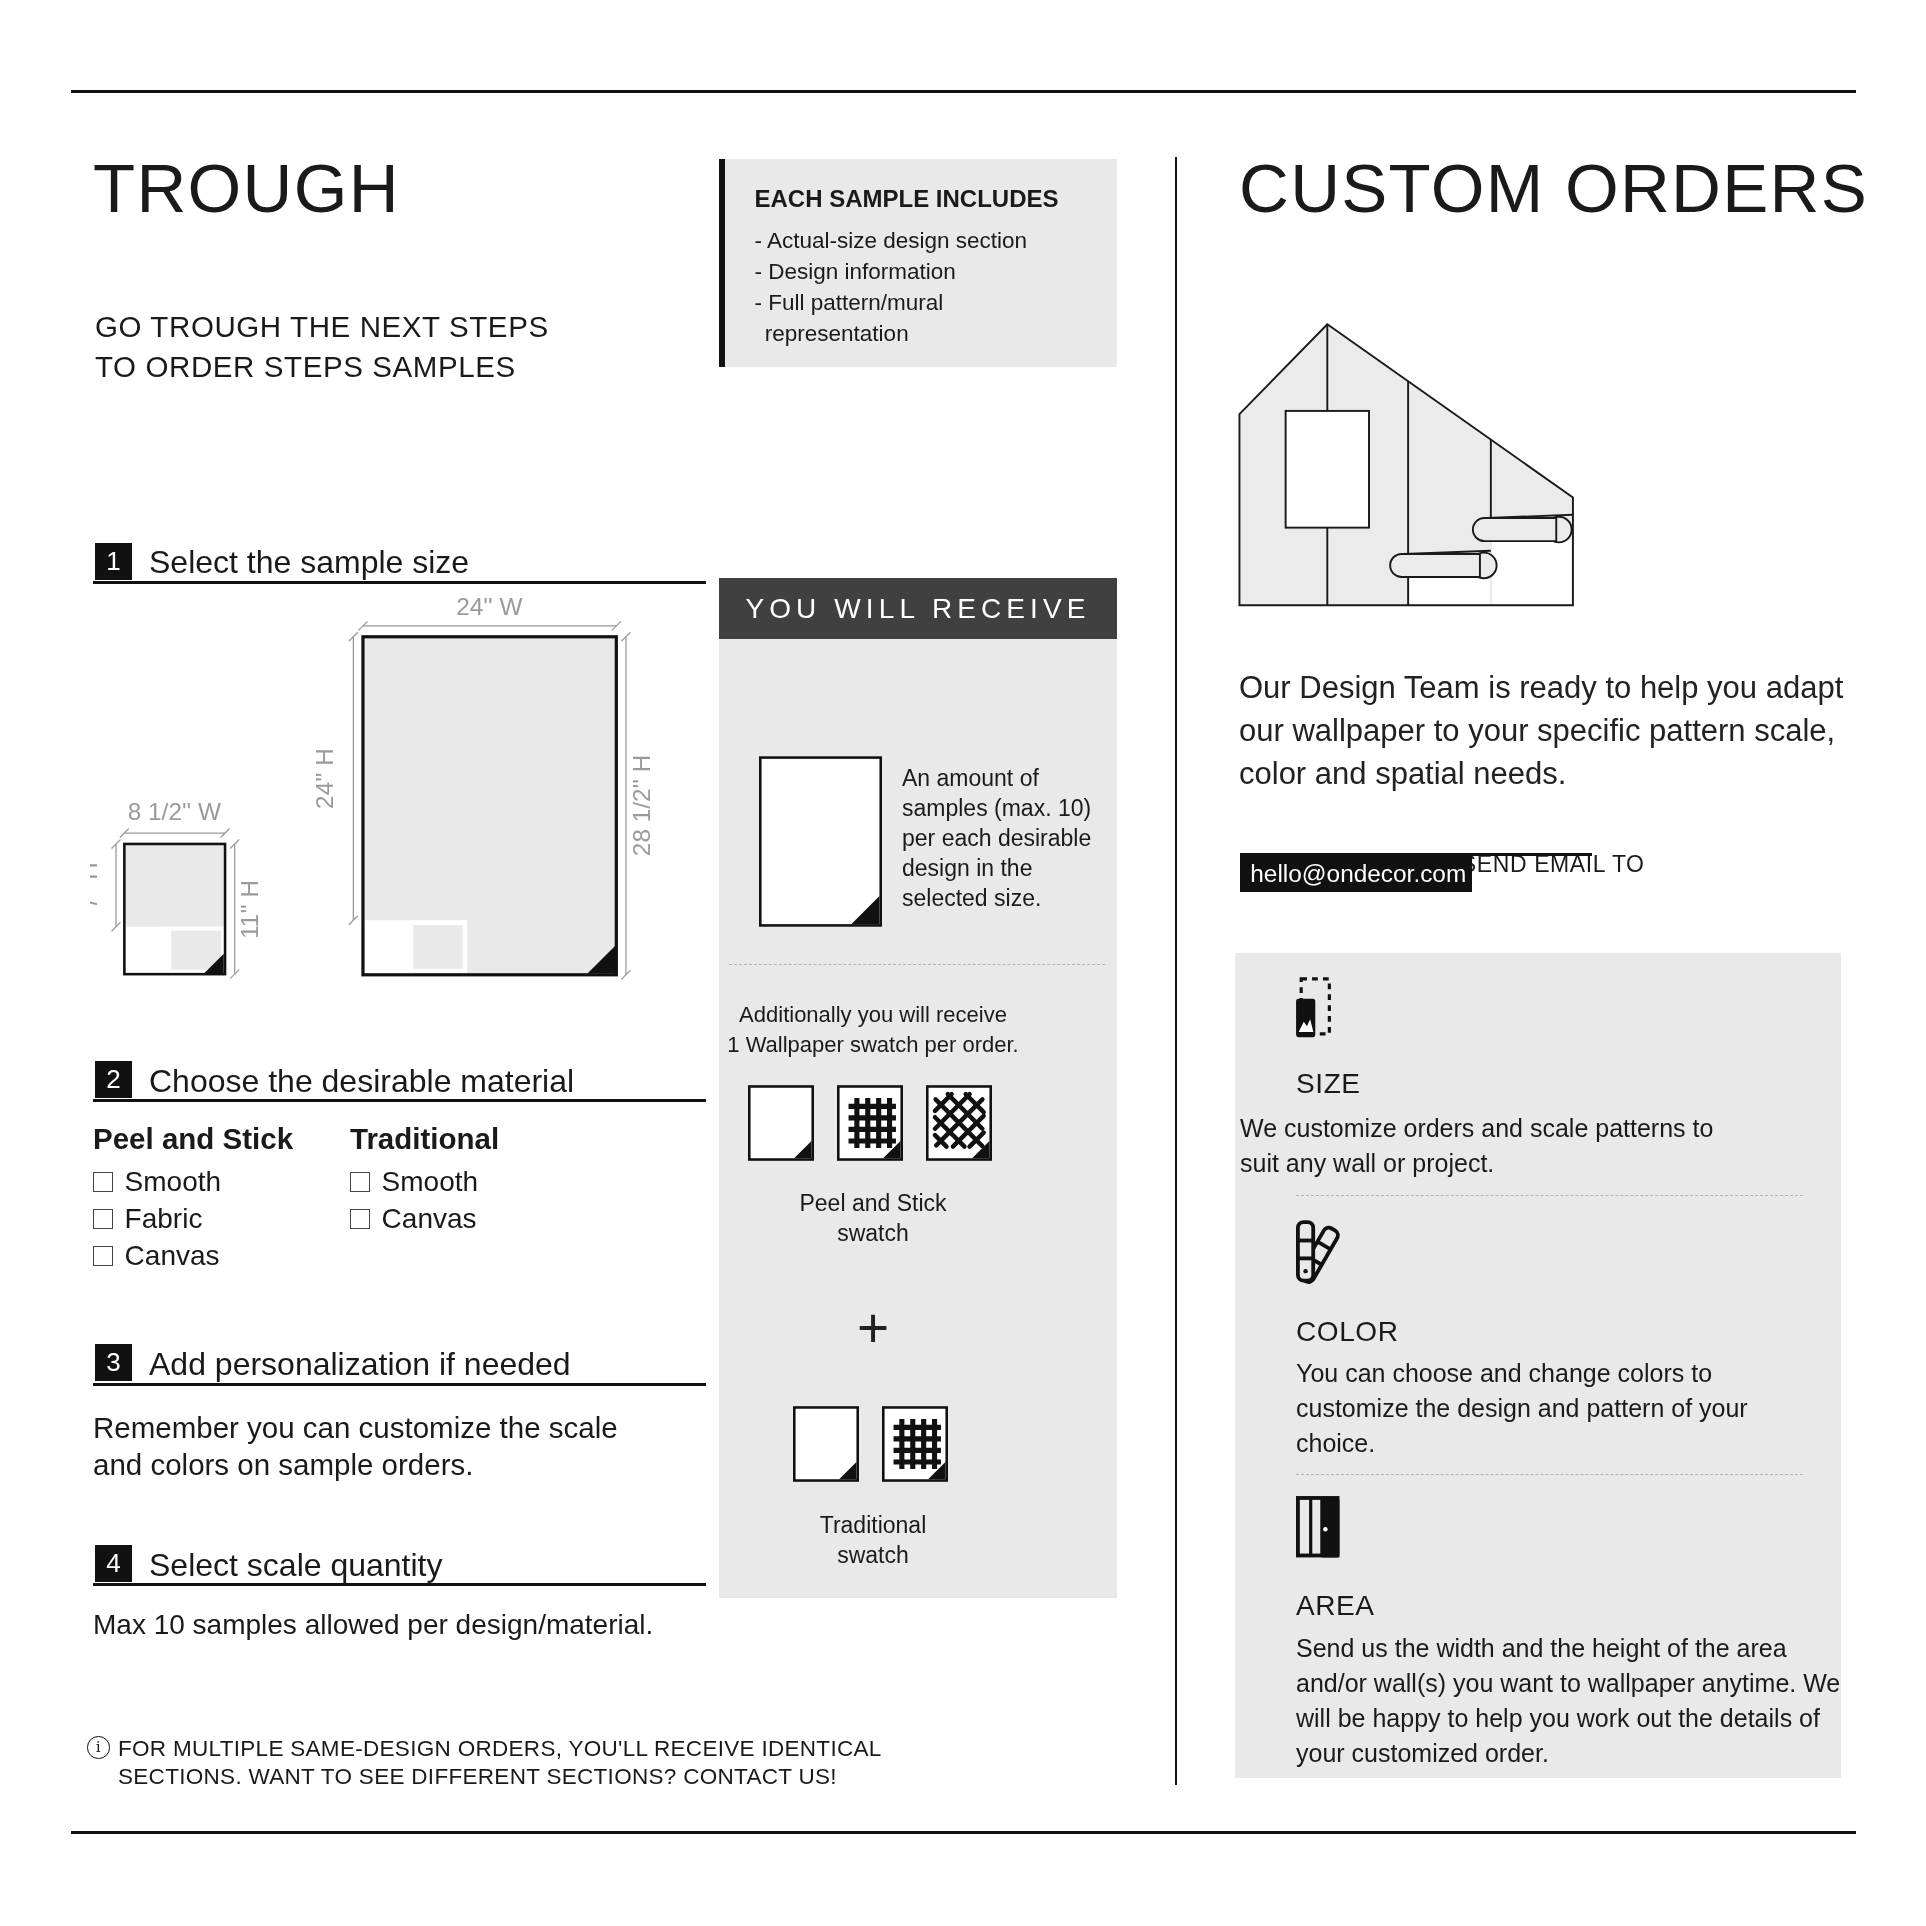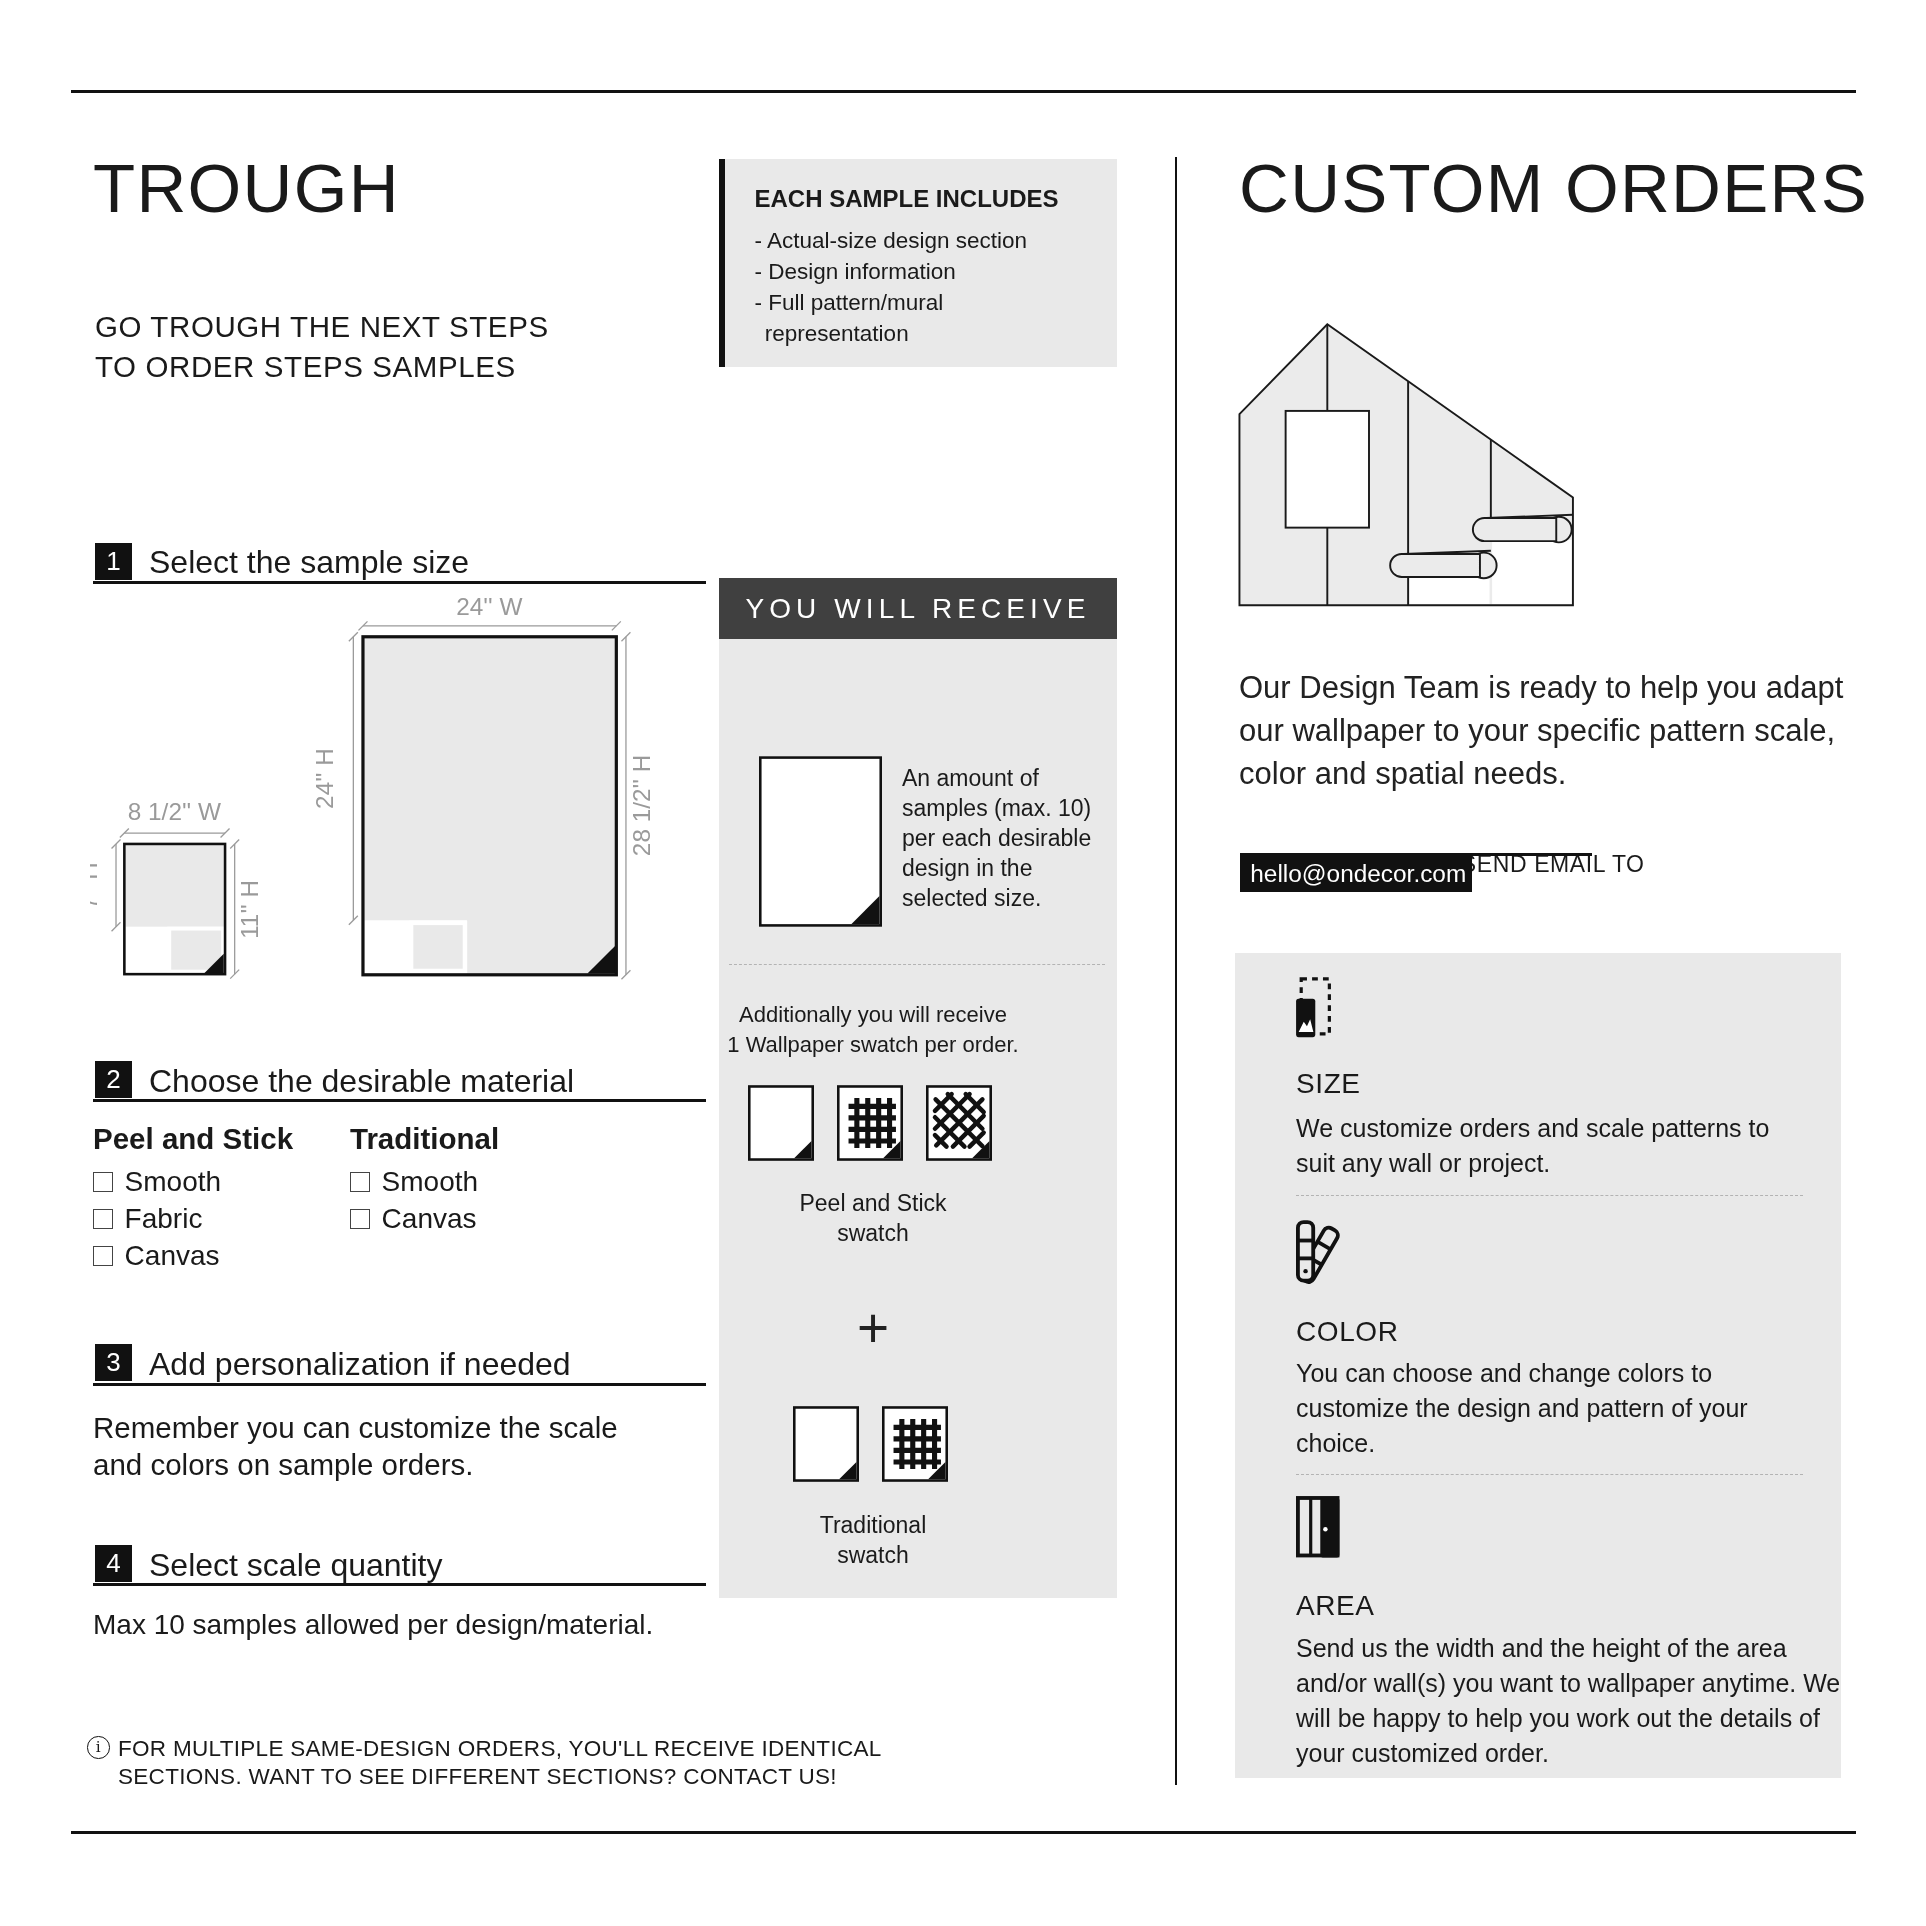--- a/index.html
+++ b/index.html
@@ -269,21 +269,21 @@
 <div class="abs email-box" style="left:1240px;top:855px;width:222px;height:37px;">hello@ondecor.com</div>
 
 <div class="abs gray-panel" style="left:1235px;top:953px;width:606px;height:825px;"></div>
 
 <svg class="abs" style="left:1296px;top:977px;" width="36" height="64" viewBox="0 0 56 100">
   <rect x="8" y="3" width="44" height="86" fill="none" stroke="#111" stroke-width="5" stroke-dasharray="9,8"></rect>
   <rect x="0" y="34" width="30" height="60" rx="4" fill="#111"></rect>
   <polygon points="4,86 12,70 17,77 22,66 27,86" fill="#fff"></polygon>
 </svg>
 <div class="abs feat-title" style="left:1296px;top:1068px;">SIZE</div>
-<div class="abs feat-text" style="left:1296px;top:1111px;width:501px;">We customize orders and scale patterns to suit any wall or project.</div>
+<div class="abs feat-text" style="left:1240px;top:1111px;width:501px;">We customize orders and scale patterns to suit any wall or project.</div>
 <div class="abs dashed-div" style="left:1296px;top:1195px;width:507px;"></div>
 
 <svg class="abs" style="left:1296px;top:1220px;" width="51" height="64" viewBox="0 0 80 100">
   <g fill="none" stroke="#111" stroke-width="6">
     <g transform="rotate(30 15 90)">
       <rect x="3" y="3" width="24" height="92" rx="9"></rect>
       <line x1="3" y1="32" x2="27" y2="32"></line>
         <line x1="3" y1="60" x2="27" y2="60"></line>
     </g>
     <rect x="3" y="3" width="24" height="92" rx="9" fill="#e9e9e9"></rect>

